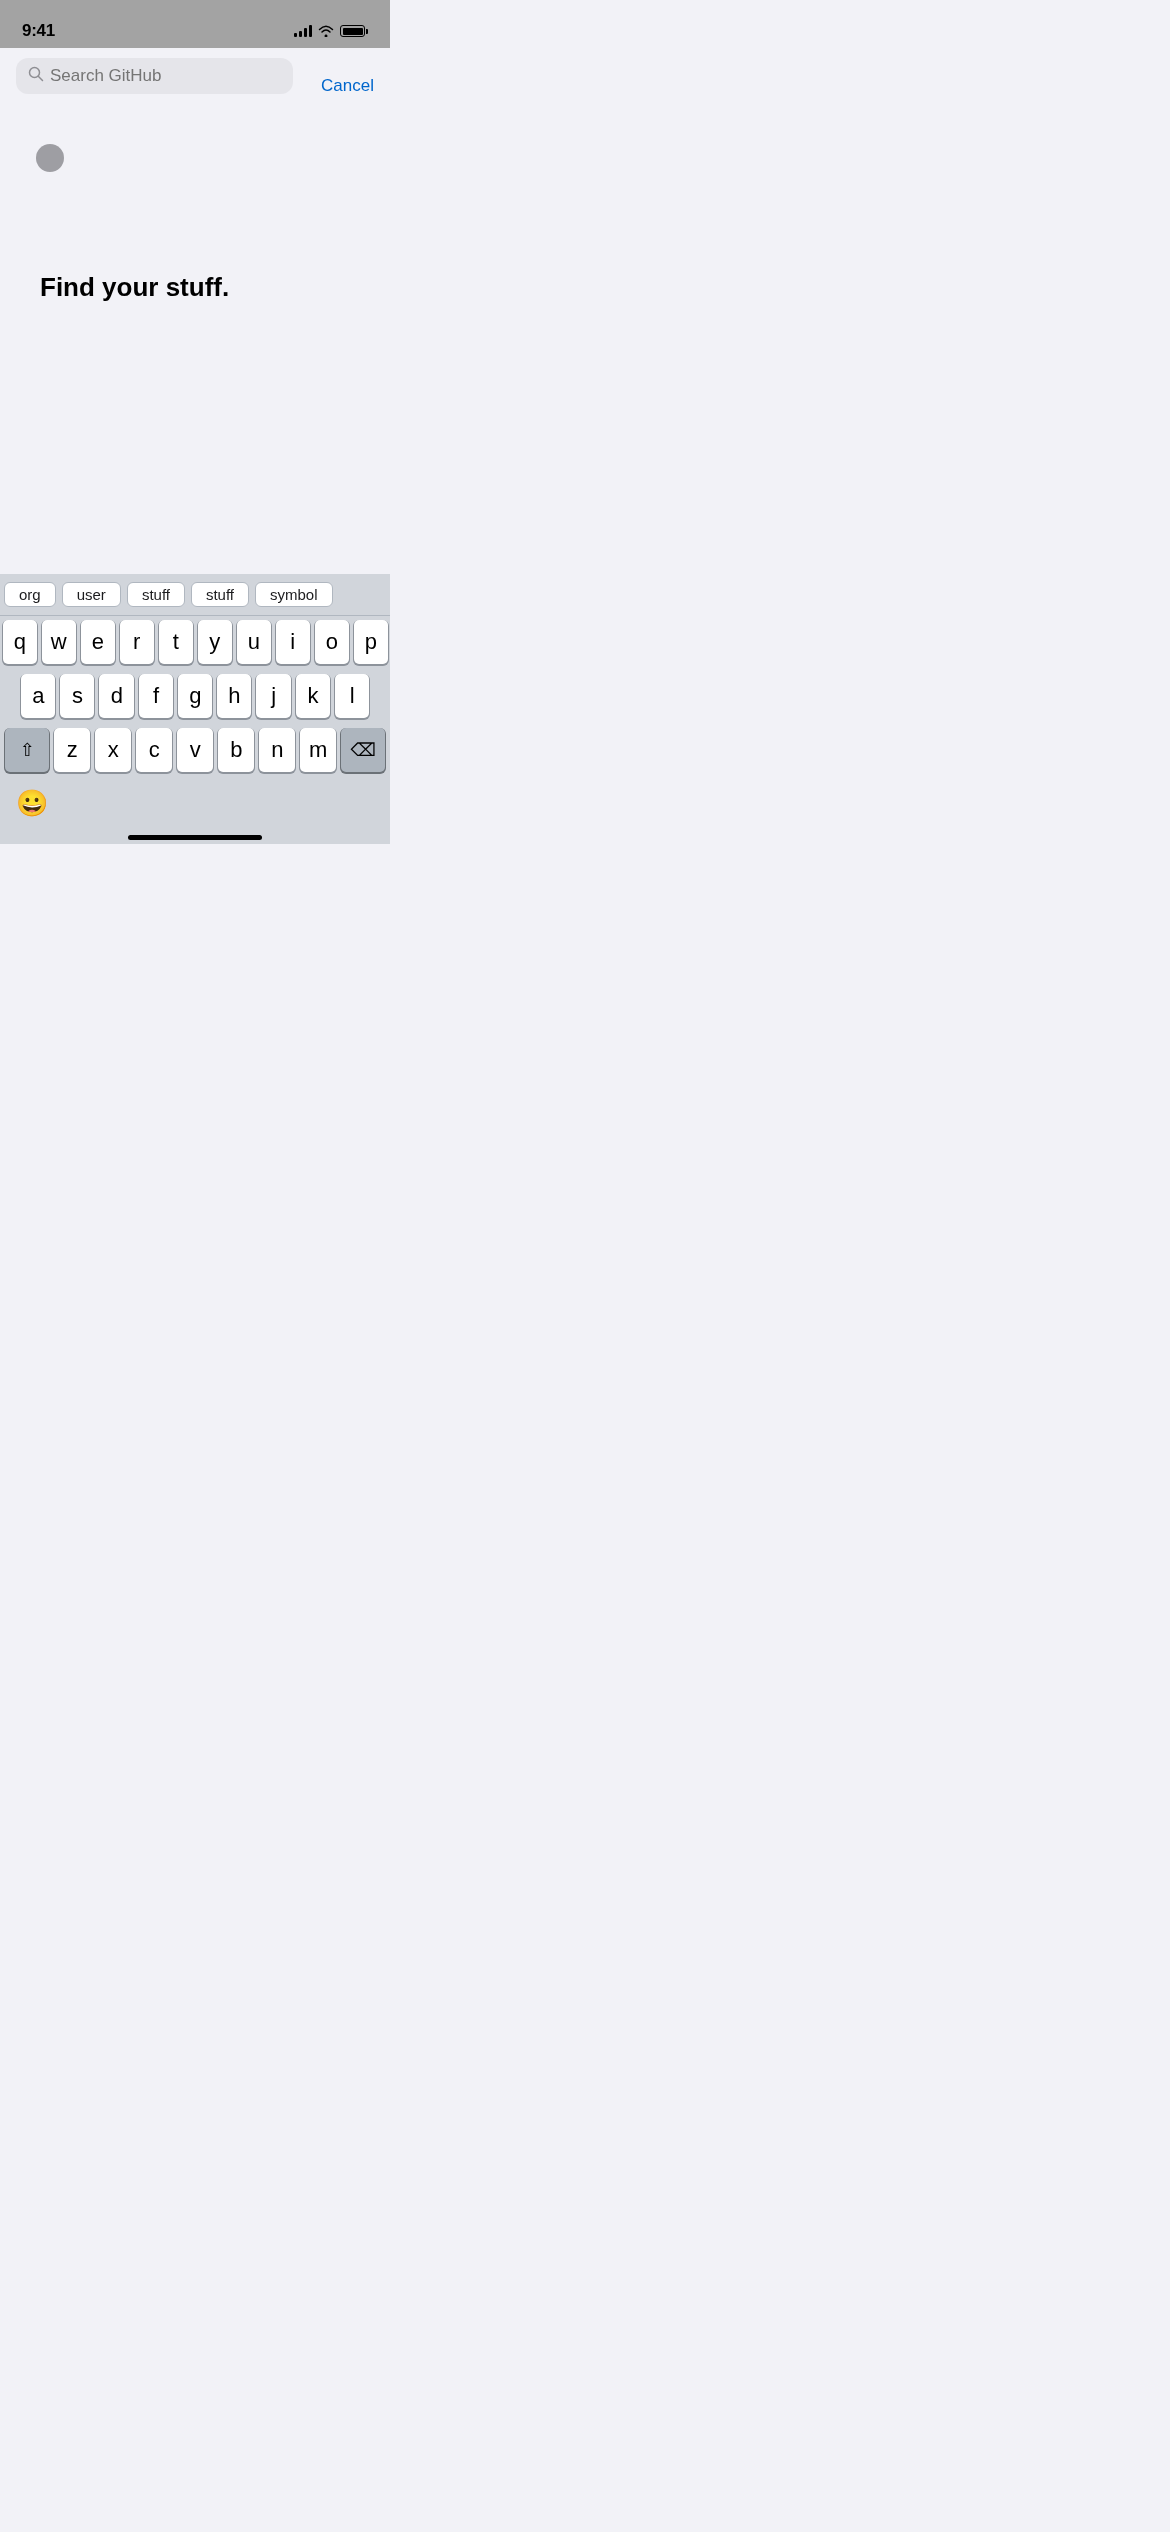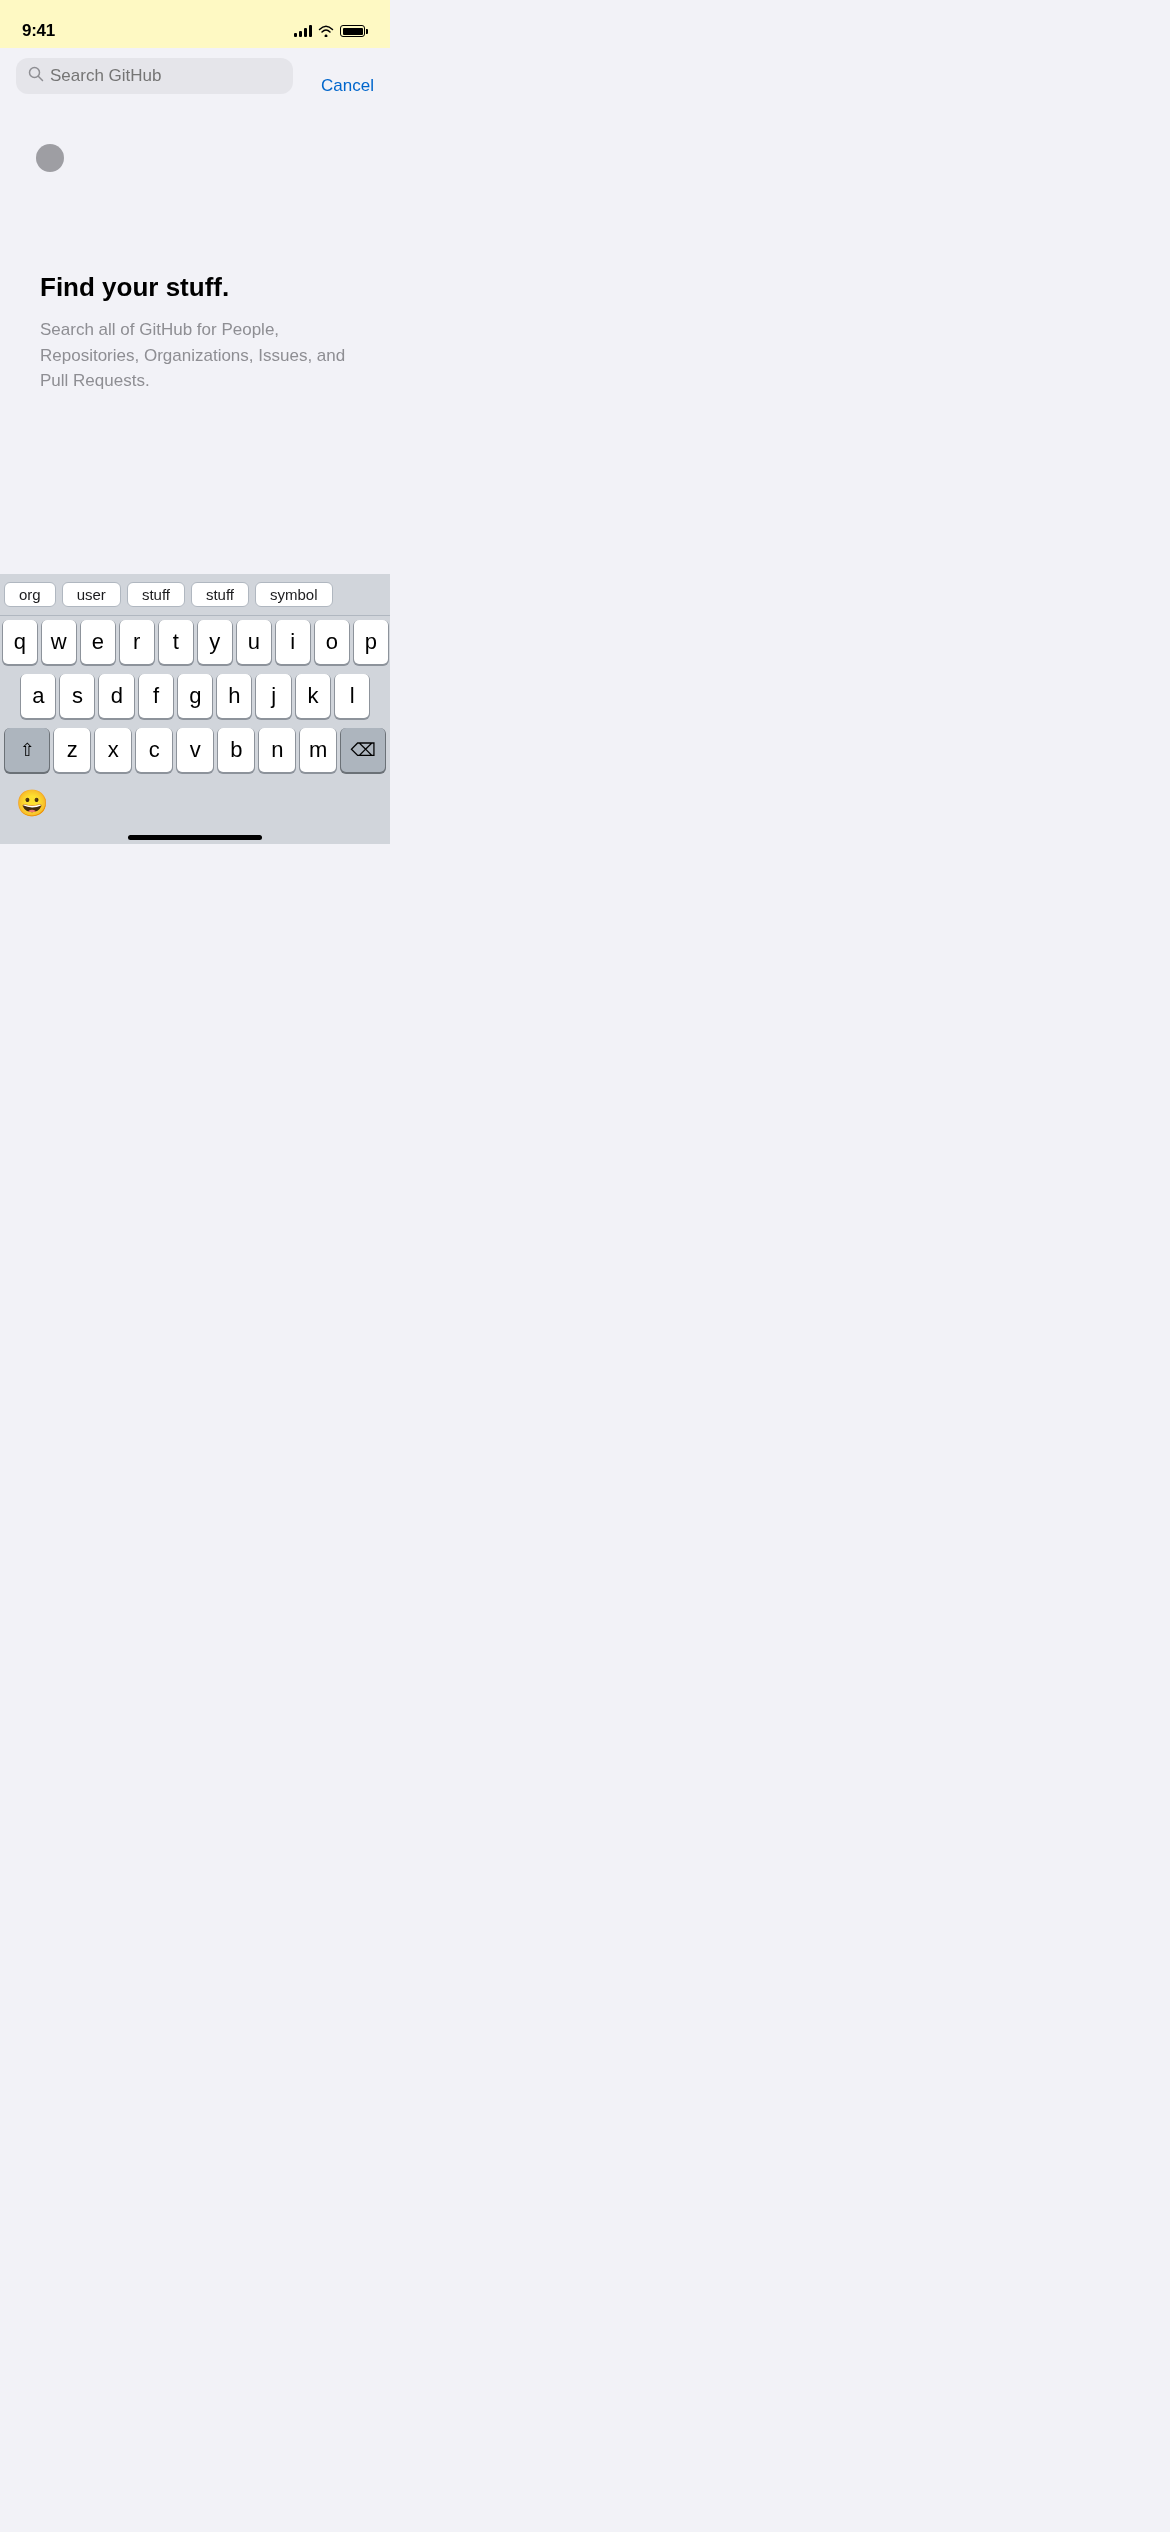--- a/index.html
+++ b/index.html
@@ -14,21 +14,21 @@
       position: relative;
     }
 
     
     .status-bar {
       display: flex;
       justify-content: space-between;
       align-items: center;
       padding: 14px 22px 0 22px;
       height: 48px;
-      background: #fef9c3;
+      background: #a3a3a3;
     }
 
     .status-time {
       font-size: 17px;
       font-weight: 600;
       color: #000;
       letter-spacing: -0.3px;
     }
 
     .status-icons {
@@ -330,21 +330,20 @@
     </span>
     <input class="search-input" type="text" placeholder="Search GitHub" style="">
   </div>
   <button class="cancel-button">Cancel</button>
 </div>
 
 <div class="main-content">
   <div class="loading-dot"></div>
   <div class="empty-state">
     <div class="empty-state-title">Find your stuff.</div>
-    <div class="empty-state-desc">Search all of GitHub for People, Repositories, Organizations, Issues, and Pull Requests.</div>
   </div>
 </div>
 
 <div class="keyboard-area">
 
   <div class="qualifiers-row">
     <div class="qualifier-pill">org</div>
     <div class="qualifier-pill">user</div>
     <div class="qualifier-pill">stuff</div>
     <div class="qualifier-pill">stuff</div>

